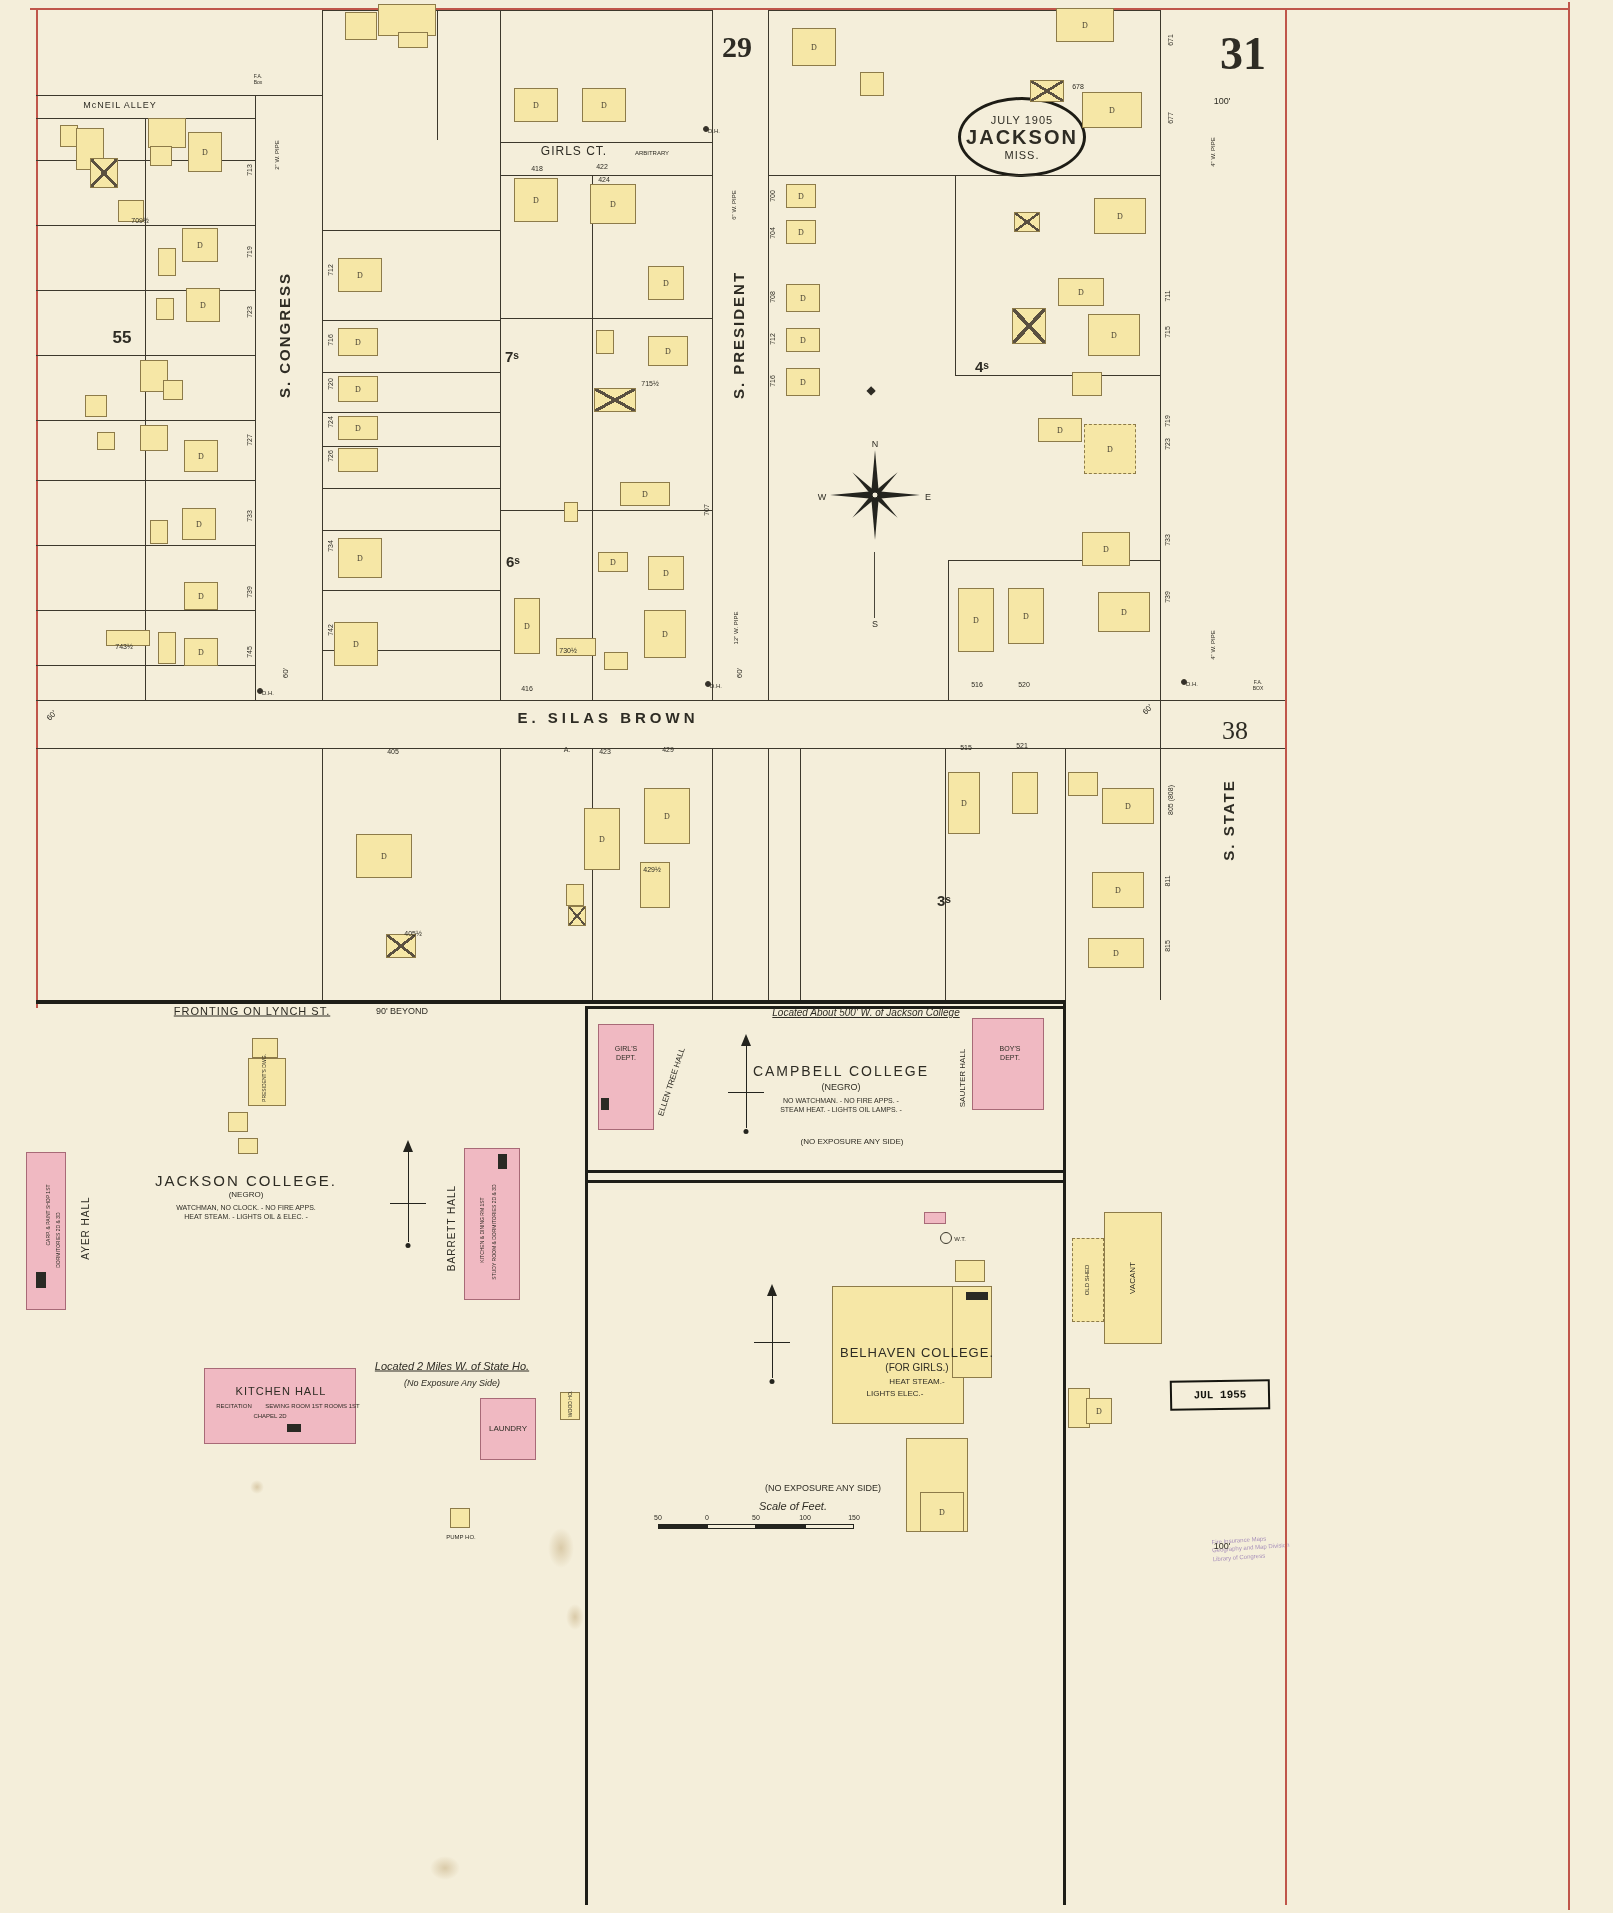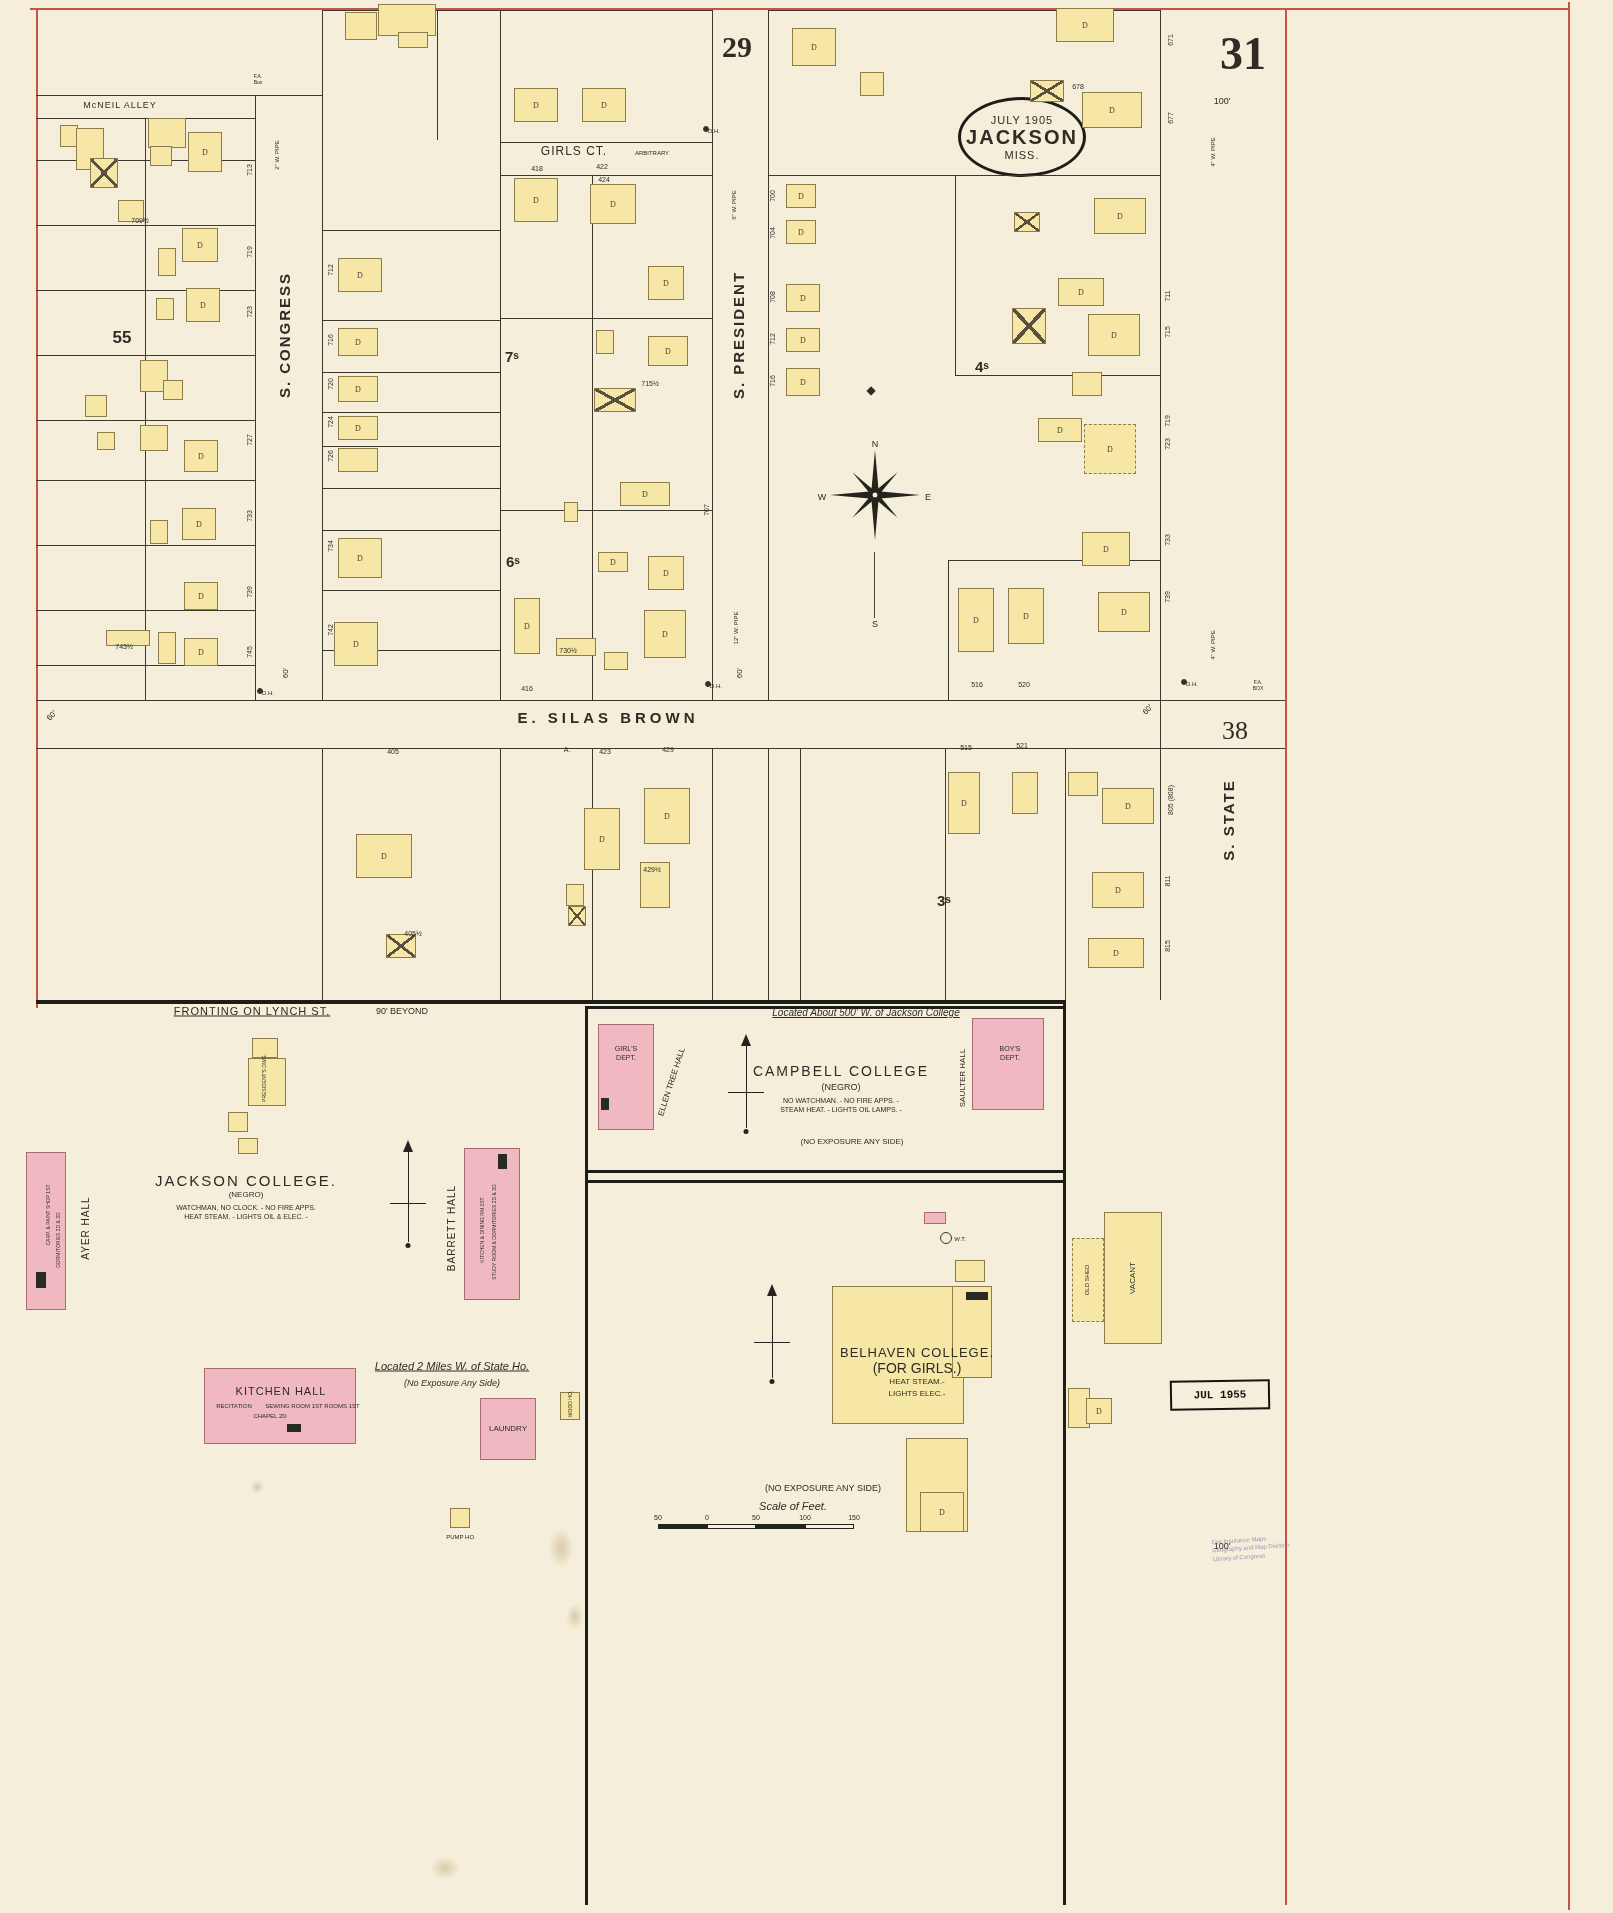--- a/index.html
+++ b/index.html
@@ -430,23 +430,23 @@
     <div class="txt" style="left: 841px; top: 1100px; font-size: 7px; transform: translate(-50%, -50%) rotate(0deg);">NO WATCHMAN. - NO FIRE APPS. -</div>
     <div class="txt" style="left: 841px; top: 1109px; font-size: 7px; transform: translate(-50%, -50%) rotate(0deg);">STEAM HEAT. - LIGHTS OIL LAMPS. -</div>
     <div class="txt" style="left: 852px; top: 1142px; font-size: 8px; transform: translate(-50%, -50%) rotate(0deg);">(NO EXPOSURE ANY SIDE)</div>
     <div class="txt" style="left: 626px; top: 1048px; font-size: 7px; transform: translate(-50%, -50%) rotate(0deg);">GIRL'S</div>
     <div class="txt" style="left: 626px; top: 1057px; font-size: 7px; transform: translate(-50%, -50%) rotate(0deg);">DEPT.</div>
     <div class="txt" style="left: 672px; top: 1082px; font-size: 8px; transform: translate(-50%, -50%) rotate(-72deg);">ELLEN TREE HALL</div>
     <div class="txt" style="left: 1010px; top: 1048px; font-size: 7px; transform: translate(-50%, -50%) rotate(0deg);">BOY'S</div>
     <div class="txt" style="left: 1010px; top: 1057px; font-size: 7px; transform: translate(-50%, -50%) rotate(0deg);">DEPT.</div>
     <div class="txt" style="left: 963px; top: 1078px; font-size: 8px; transform: translate(-50%, -50%) rotate(-90deg);">SAULTER HALL</div>
     <div class="txt" style="left: 917px; top: 1352px; font-size: 13px; letter-spacing: 1px; transform: translate(-50%, -50%) rotate(0deg);">BELHAVEN COLLEGE.</div>
-    <div class="txt" style="left: 917px; top: 1368px; font-size: 14px; transform: translate(-50%, -50%) rotate(0deg);">(FOR GIRLS.)</div>
+    <div class="txt" style="left: 917px; top: 1368px; font-size: 10px; transform: translate(-50%, -50%) rotate(0deg);">(FOR GIRLS.)</div>
     <div class="txt" style="left: 917px; top: 1382px; font-size: 8px; transform: translate(-50%, -50%) rotate(0deg);">HEAT STEAM.-</div>
-    <div class="txt" style="left: 917px; top: 1394px; font-size: 8px; transform: translate(-50%, -50%) rotate(0deg);">LIGHTS ELEC.-</div>
+    <div class="txt" style="left: 895px; top: 1394px; font-size: 8px; transform: translate(-50%, -50%) rotate(0deg);">LIGHTS ELEC.-</div>
     <div class="txt" style="left: 823px; top: 1488px; font-size: 9px; transform: translate(-50%, -50%) rotate(0deg);">(NO EXPOSURE ANY SIDE)</div>
     <div class="txt" style="left: 1087px; top: 1280px; font-size: 6px; transform: translate(-50%, -50%) rotate(-90deg);">OLD SHED</div>
     <div class="txt" style="left: 1133px; top: 1278px; font-size: 8px; transform: translate(-50%, -50%) rotate(-90deg);">VACANT</div>
     <div class="txt" style="left: 960px; top: 1239px; font-size: 6px; transform: translate(-50%, -50%) rotate(0deg);">W.T.</div>
     <div class="txt ital" style="left: 793px; top: 1506px; font-size: 11px; transform: translate(-50%, -50%) rotate(0deg);">Scale of Feet.</div>
     <div class="txt" style="left: 1222px; top: 101px; font-size: 9px; transform: translate(-50%, -50%) rotate(0deg);">100'</div>
     <div class="txt" style="left: 1222px; top: 1546px; font-size: 9px; transform: translate(-50%, -50%) rotate(0deg);">100'</div>
     <div class="txt" style="left: 52px; top: 716px; font-size: 8px; transform: translate(-50%, -50%) rotate(-45deg);">60'</div>
     <div class="txt" style="left: 286px; top: 673px; font-size: 8px; transform: translate(-50%, -50%) rotate(-90deg);">60'</div>
     <div class="txt" style="left: 740px; top: 673px; font-size: 8px; transform: translate(-50%, -50%) rotate(-90deg);">60'</div>

